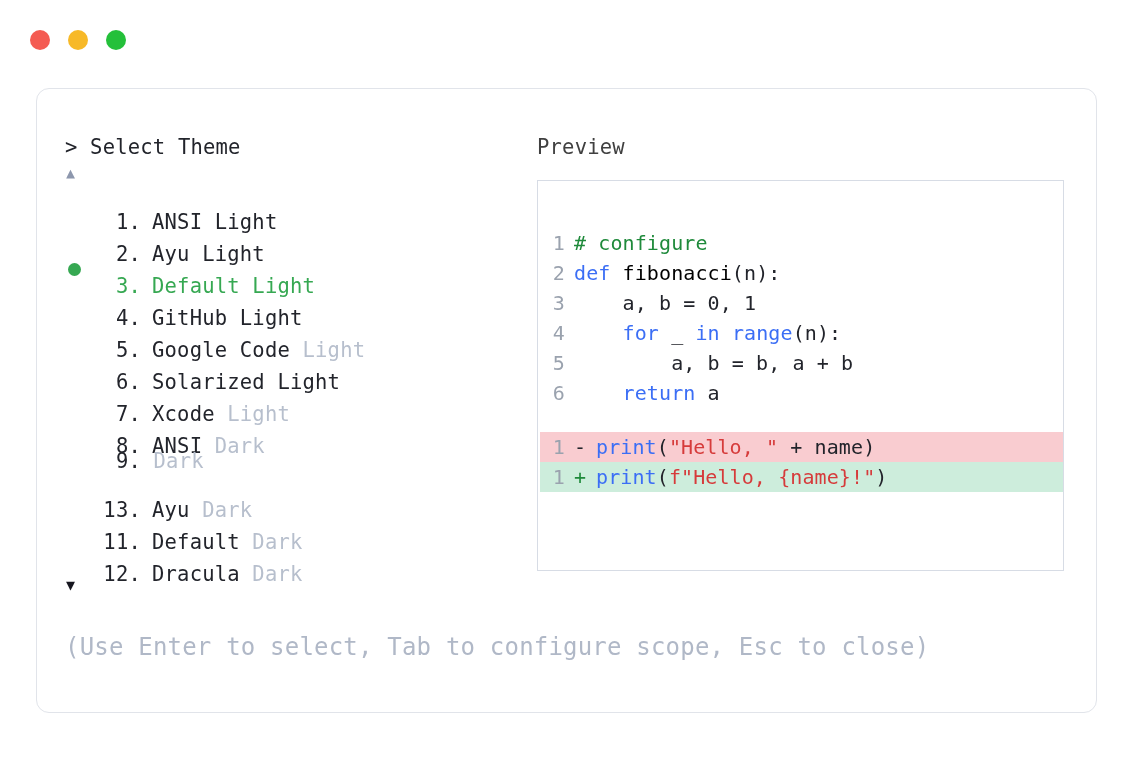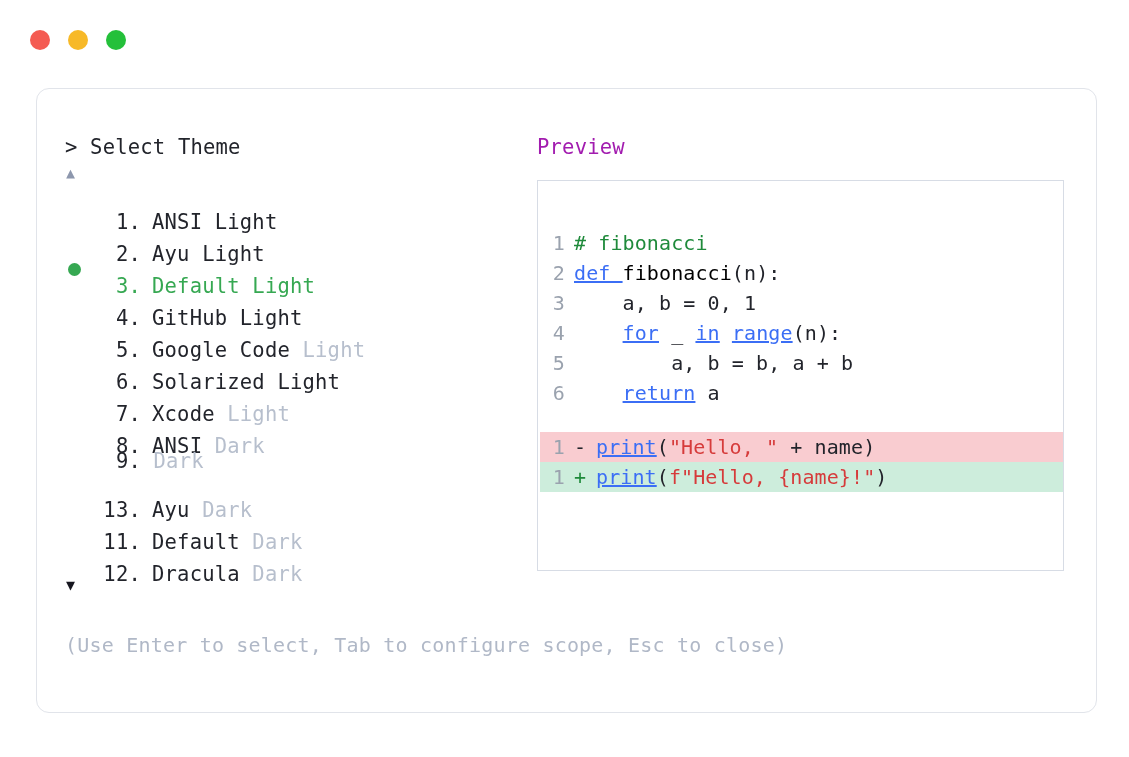--- a/index.html
+++ b/index.html
@@ -120,37 +120,37 @@
   .tsuffix.dim  { color: #b7bfcd; }
   .tsuffix.dark { color: #22242b; }
   .theme-row.selected .idx,
   .theme-row.selected .tname,
   .theme-row.selected .tsuffix { color: #36a852; }
 
   .hint {
     position: absolute;
     left: 28px;
     top: 544px;
-    font-size: 20px;
+    font-size: 24px;
     letter-spacing: 0.2px;
     color: #b0b8c7;
     white-space: pre;
   }
 
   
   .right-col {
     position: absolute;
     left: 500px;
     top: 44px;
     width: 528px;
   }
   .preview-label {
     font-size: 20.5px;
     line-height: 28px;
-    color: #a21caf;
+    color: #404040;
     letter-spacing: 0.2px;
   }
   .preview-box {
     margin-top: 19px;
     box-sizing: border-box;
     width: 527px;
     height: 391px;
     border: 1.5px solid #d7dce5;
     background: #ffffff;
     position: relative;
@@ -175,21 +175,21 @@
     width: 34px;
     flex: 0 0 34px;
     text-align: right;
     color: #9aa2ae;
     padding-right: 9px;
     box-sizing: border-box;
   }
   .code-txt { color: #22242b; }
 
   .tok-comment { color: #1f8a3b; }
-  .tok-kw      { color: #3b6ef5; text-decoration: underline; }
+  .tok-kw      { color: #3b6ef5; }
   .tok-fn      { color: #000000; }
   .tok-str     { color: #d63b3b; }
   .tok-plain   { color: #22242b; }
 
   .diff-block { margin-top: 24px; }
   .diff-line {
     display: flex;
     align-items: baseline;
     height: 30px;
     font-size: 20px;
@@ -245,21 +245,21 @@
     </div>
 
     <div class="hint">(Use Enter to select, Tab to configure scope, Esc to close)</div>
 
     <div class="right-col">
       <div class="preview-label">Preview</div>
 
       <div class="preview-box">
         <div class="code-area">
           <div id="code-lines">
-              <div class="code-line"><span class="ln">1</span><span class="code-txt"><span class="tok-comment"># fibonacci</span></span></div>
+              <div class="code-line"><span class="ln">1</span><span class="code-txt"><span class="tok-comment"># configure</span></span></div>
               <div class="code-line"><span class="ln">2</span><span class="code-txt"><span class="tok-kw">def </span><span class="tok-fn">fibonacci</span><span class="tok-plain">(n):</span></span></div>
               <div class="code-line"><span class="ln">3</span><span class="code-txt"><span class="tok-plain">    a, b = 0, 1</span></span></div>
               <div class="code-line"><span class="ln">4</span><span class="code-txt"><span class="tok-plain">    </span><span class="tok-kw">for</span><span class="tok-plain"> _ </span><span class="tok-kw">in</span><span class="tok-plain"> </span><span class="tok-kw">range</span><span class="tok-plain">(n):</span></span></div>
               <div class="code-line"><span class="ln">5</span><span class="code-txt"><span class="tok-plain">        a, b = b, a + b</span></span></div>
               <div class="code-line"><span class="ln">6</span><span class="code-txt"><span class="tok-plain">    </span><span class="tok-kw">return</span><span class="tok-plain"> a</span></span></div>
             </div>
           <div class="diff-block" id="diff-lines">
               <div class="diff-line del"><span class="ln">1</span><span class="marker">-</span><span class="code-txt"><span class="tok-kw">print</span><span class="tok-plain">(</span><span class="tok-str">"Hello, "</span><span class="tok-plain"> + name)</span></span></div>
               <div class="diff-line add"><span class="ln">1</span><span class="marker">+</span><span class="code-txt"><span class="tok-kw">print</span><span class="tok-plain">(</span><span class="tok-str">f"Hello, {name}!"</span><span class="tok-plain">)</span></span></div>
             </div>

